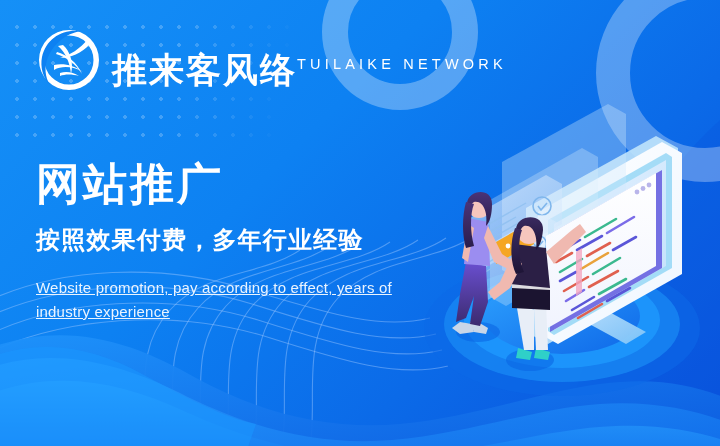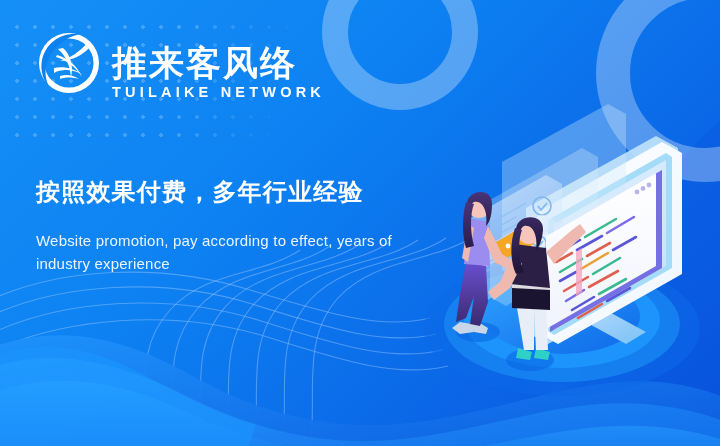--- a/index.html
+++ b/index.html
@@ -26,46 +26,46 @@
   }
 
   
   .ring{position:absolute;border-radius:50%;border-style:solid;border-color:rgba(255,255,255,.30);}
   .ring-a{left:322px;top:-46px;width:104px;height:104px;border-width:26px;}
   .ring-b{left:596px;top:-36px;width:150px;height:150px;border-width:34px;border-color:rgba(255,255,255,.30);}
 
   
   .logo{position:absolute;left:36px;top:27px;display:flex;align-items:center;gap:10px;}
   .logo-mark{width:66px;height:66px;flex:0 0 66px;}
-  .logo-words{display:flex;flex-direction:column;justify-content:center;margin-top:18px;}
+  .logo-words{display:flex;flex-direction:row;justify-content:center;margin-top:18px;}
   .logo-cn{
     font-size:35px;line-height:1;font-weight:700;color:#fff;
     letter-spacing:2px;white-space:nowrap;
   }
   .logo-en{
     margin-top:5px;
-    font-size:14.5px;line-height:1;font-weight:700;color:#fff;
+    font-size:14.5px;line-height:1;font-weight:400;color:#fff;
     letter-spacing:4.2px;white-space:nowrap;
   }
 
   
   .copy{position:absolute;left:36px;top:160px;width:420px;}
   .headline{
     font-size:44px;line-height:1.08;font-weight:700;color:#fff;
     letter-spacing:3px;margin:0;white-space:nowrap;
   }
   .subhead{
     margin:18px 0 0;
     font-size:24px;line-height:1.2;font-weight:700;color:#fff;
     letter-spacing:1.2px;white-space:nowrap;
   }
   .eng{
     margin:22px 0 16px;
     font-size:15px;line-height:1.55;font-weight:400;color:#eaf4ff;
-    letter-spacing:.2px;max-width:392px;
+    letter-spacing:.2px;max-width:392px;text-decoration:underline;
   }
 
   
   .art{position:absolute;left:430px;top:96px;width:290px;height:300px;}
   .art svg{display:block;width:290px;height:300px;overflow:visible;}
 </style>
 </head>
 <body>
 
 <div class="banner">
@@ -131,20 +131,21 @@
       <path d="M20 27 C30 30 40 37 46 47 C41 35 31 28 21 25 Z" fill="#fff"></path>
       <path d="M24 46 C30 44 37 45 43 49 C36 47 29 47 24 49 Z" fill="#fff"></path>
     </svg>
     <div class="logo-words">
       <div class="logo-cn">推来客风络</div>
       <div class="logo-en">TUILAIKE NETWORK</div>
     </div>
   </div>
 
   <div class="copy">
+    <h1 class="headline">网站推广</h1>
     <div class="subhead">按照效果付费，多年行业经验</div>
     <p class="eng">Website promotion, pay according to effect, years of industry experience</p>
   </div>
 
   <div class="art">
     <svg viewBox="0 0 290 300">
       <defs>
         <linearGradient id="screenG" x1="0" y1="0" x2="1" y2="1">
           <stop offset="0" stop-color="#eaf3ff"></stop>
             <stop offset="1" stop-color="#bfe0fb"></stop>

